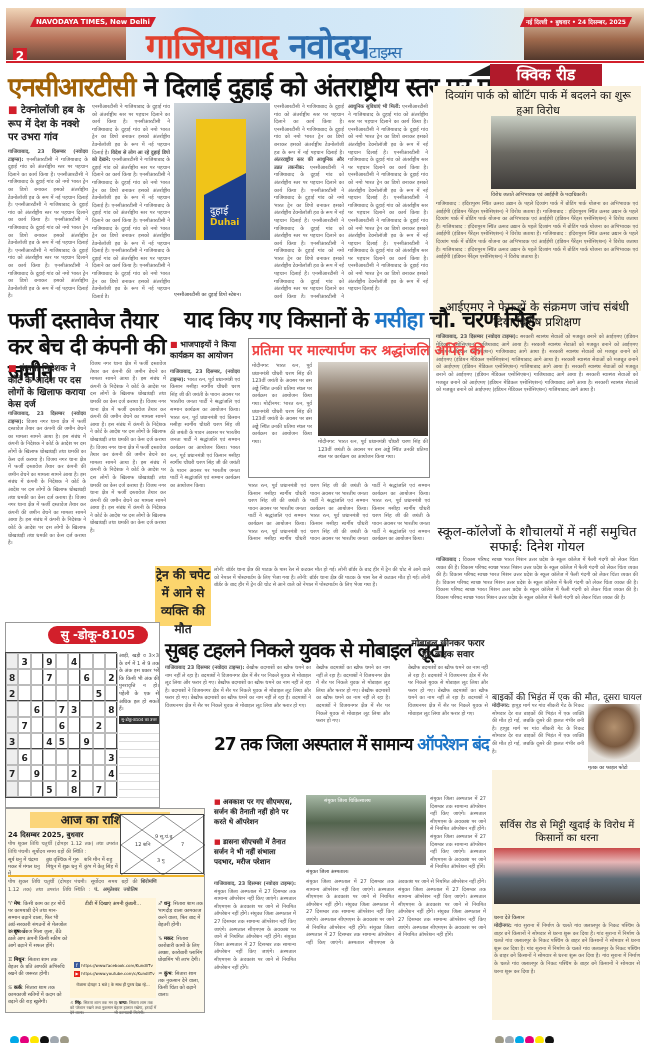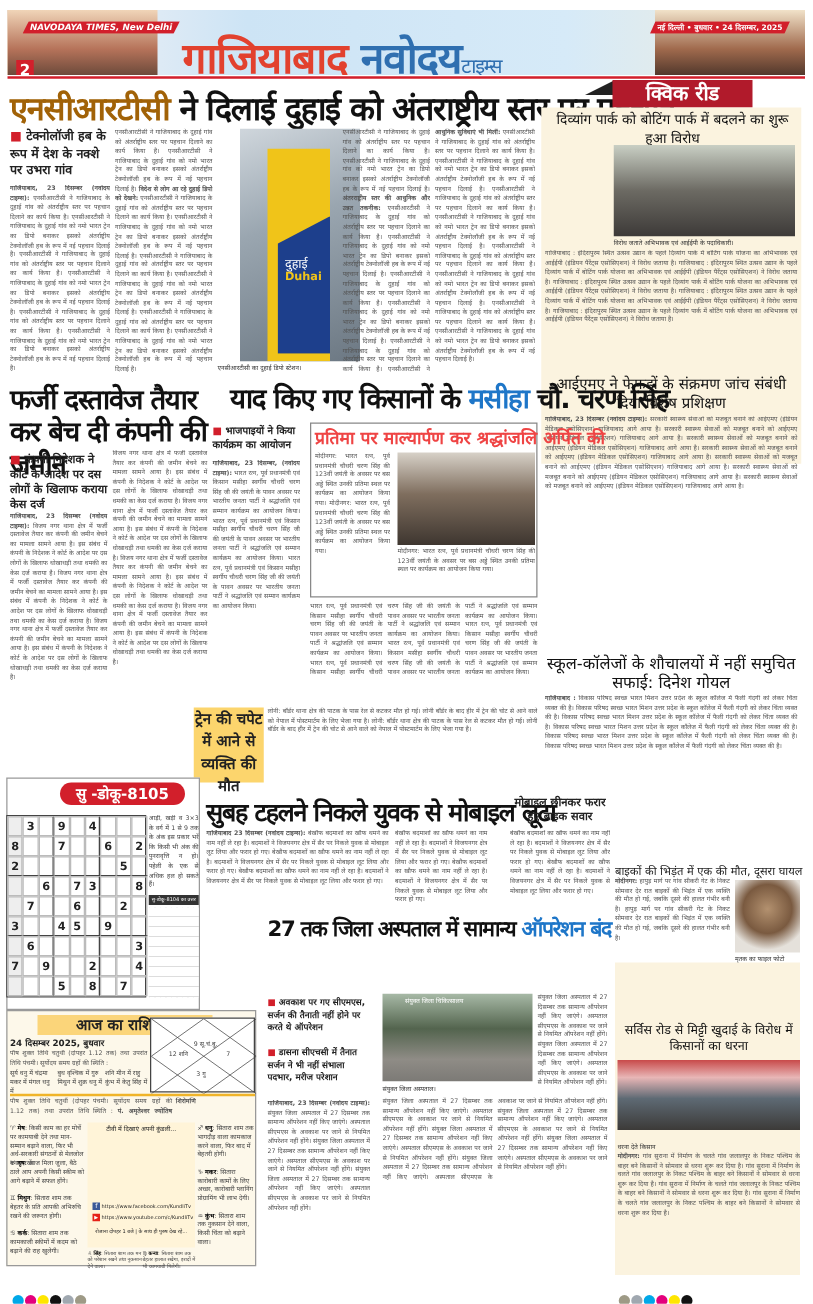--- a/index.html
+++ b/index.html
@@ -1,19 +1,19 @@
 <!DOCTYPE html>
 <html><head>
 <meta charset="utf-8">
 <style>
 *{box-sizing:border-box;margin:0;padding:0}
 body{width:650px;height:1043px;background:#fff;font-family:"DejaVu Sans",sans-serif;color:#222;position:relative;overflow:hidden}
 .abs{position:absolute}
 .masthead{left:6px;top:8px;width:638px;height:52px;background:linear-gradient(90deg,#d9b28c 0%,#e8eef5 12%,#cde4f5 30%,#d6eaf8 70%,#e6ece8 88%,#c9a47f 100%);overflow:hidden}
-.mh-tag{left:12px;top:9px;background:#d21f2b;color:#fff;font-size:7px;font-style:italic;font-weight:bold;padding:1px 6px;clip-path:polygon(4% 0,100% 0,96% 100%,0 100%)}
+.mh-tag{left:24px;top:9px;background:#d21f2b;color:#fff;font-size:7px;font-weight:bold;padding:1px 6px;clip-path:polygon(4% 0,100% 0,96% 100%,0 100%)}
 .mh-date{right:12px;top:9px;background:#d21f2b;color:#fff;font-size:6px;font-weight:bold;padding:1px 6px;clip-path:polygon(4% 0,100% 0,96% 100%,0 100%)}
 .mh-page{left:7px;top:40px;width:14px;height:16px;background:#d21f2b;color:#fff;font-weight:bold;font-size:12px;text-align:center;line-height:16px}
 .mh-title{left:140px;top:14px;font-size:34px;font-weight:bold;white-space:nowrap;letter-spacing:-1px}
 .mh-t1{color:#e2412e}.mh-t2{color:#2f6fb0}.mh-t3{color:#2f6fb0;font-size:16px;font-weight:normal}
 .pic-l,.pic-r{top:0;width:120px;height:52px}
 .pic-l{left:0;background:linear-gradient(180deg,#f0d5b8,#b6735a 60%,#6d4a3b)}
 .pic-r{right:0;background:linear-gradient(180deg,#f1e2c9,#a06a4d 60%,#52382c)}
 .rule{left:6px;top:61px;width:638px;height:2px;background:#d21f2b}
 .h1{left:8px;top:68px;font-size:26px;font-weight:bold;white-space:nowrap;letter-spacing:-1px;color:#111}
 .h1 .hl{color:#a16207}
@@ -64,21 +64,21 @@
   <span class="hl">एनसीआरटीसी</span>
   <span>ने दिलाई दुहाई को अंतराष्ट्रीय स्तर पर पहचान</span>
 </div>
 <div class="abs kicker" style="left:8px;top:103px;width:80px;font-size:10px">टेक्नोलॉजी हब के रूप में देश के नक्शे पर उभरा गांव</div>
 <div class="abs body" style="left:8px;top:148px;width:80px;height:150px">
   <b>गाजियाबाद, 23 दिसम्बर (नवोदय टाइम्स):</b> <span>एनसीआरटीसी ने गाजियाबाद के दुहाई गांव को अंतर्राष्ट्रीय स्तर पर पहचान दिलाने का कार्य किया है। एनसीआरटीसी ने गाजियाबाद के दुहाई गांव को नमो भारत ट्रेन का डिपो बनाकर इसको अंतर्राष्ट्रीय टेक्नोलॉजी हब के रूप में नई पहचान दिलाई है।</span> <span>एनसीआरटीसी ने गाजियाबाद के दुहाई गांव को अंतर्राष्ट्रीय स्तर पर पहचान दिलाने का कार्य किया है। एनसीआरटीसी ने गाजियाबाद के दुहाई गांव को नमो भारत ट्रेन का डिपो बनाकर इसको अंतर्राष्ट्रीय टेक्नोलॉजी हब के रूप में नई पहचान दिलाई है।</span> <span>एनसीआरटीसी ने गाजियाबाद के दुहाई गांव को अंतर्राष्ट्रीय स्तर पर पहचान दिलाने का कार्य किया है। एनसीआरटीसी ने गाजियाबाद के दुहाई गांव को नमो भारत ट्रेन का डिपो बनाकर इसको अंतर्राष्ट्रीय टेक्नोलॉजी हब के रूप में नई पहचान दिलाई है।</span>
 </div>
 <div class="abs body" style="left:92px;top:103px;width:78px;height:195px">
   <span>एनसीआरटीसी ने गाजियाबाद के दुहाई गांव को अंतर्राष्ट्रीय स्तर पर पहचान दिलाने का कार्य किया है। एनसीआरटीसी ने गाजियाबाद के दुहाई गांव को नमो भारत ट्रेन का डिपो बनाकर इसको अंतर्राष्ट्रीय टेक्नोलॉजी हब के रूप में नई पहचान दिलाई है।</span> <b>विदेश से लोग आ रहे दुहाई डिपो को देखने:</b> <span>एनसीआरटीसी ने गाजियाबाद के दुहाई गांव को अंतर्राष्ट्रीय स्तर पर पहचान दिलाने का कार्य किया है। एनसीआरटीसी ने गाजियाबाद के दुहाई गांव को नमो भारत ट्रेन का डिपो बनाकर इसको अंतर्राष्ट्रीय टेक्नोलॉजी हब के रूप में नई पहचान दिलाई है।</span> <span>एनसीआरटीसी ने गाजियाबाद के दुहाई गांव को अंतर्राष्ट्रीय स्तर पर पहचान दिलाने का कार्य किया है। एनसीआरटीसी ने गाजियाबाद के दुहाई गांव को नमो भारत ट्रेन का डिपो बनाकर इसको अंतर्राष्ट्रीय टेक्नोलॉजी हब के रूप में नई पहचान दिलाई है।</span> <span>एनसीआरटीसी ने गाजियाबाद के दुहाई गांव को अंतर्राष्ट्रीय स्तर पर पहचान दिलाने का कार्य किया है। एनसीआरटीसी ने गाजियाबाद के दुहाई गांव को नमो भारत ट्रेन का डिपो बनाकर इसको अंतर्राष्ट्रीय टेक्नोलॉजी हब के रूप में नई पहचान दिलाई है।</span>
 </div>
-<div class="abs photo" style="left:192px;top:103px;width:96px;height:186px;background:linear-gradient(160deg,#cfd6dc 0%,#9aa6b0 40%,#6c7883 100%)">
+<div class="abs photo" style="left:174px;top:103px;width:96px;height:137px;background:linear-gradient(160deg,#cfd6dc 0%,#9aa6b0 40%,#6c7883 100%)">
   <div class="abs" style="left:22px;top:16px;width:50px;height:170px;background:#f0c419"></div>
   <div class="abs" style="left:30px;top:70px;width:42px;height:110px;background:#1d3f8c;clip-path:polygon(0 20%,100% 0,100% 100%,0 100%)"></div>
   <div class="abs" style="left:36px;top:100px;color:#fff;font-size:10px">दुहाई</div>
   <div class="abs" style="left:36px;top:114px;color:#f0c419;font-size:9px;font-weight:bold">Duhai</div>
 </div>
 <div class="abs caption" style="left:174px;top:291px">एनसीआरटीसी का दुहाई डिपो स्टेशन।</div>
 <div class="abs body" style="left:274px;top:103px;width:70px;height:195px">
   <span>एनसीआरटीसी ने गाजियाबाद के दुहाई गांव को अंतर्राष्ट्रीय स्तर पर पहचान दिलाने का कार्य किया है। एनसीआरटीसी ने गाजियाबाद के दुहाई गांव को नमो भारत ट्रेन का डिपो बनाकर इसको अंतर्राष्ट्रीय टेक्नोलॉजी हब के रूप में नई पहचान दिलाई है।</span> <b>अंतरराष्ट्रीय स्तर की आधुनिक और उन्नत तकनीक:</b> <span>एनसीआरटीसी ने गाजियाबाद के दुहाई गांव को अंतर्राष्ट्रीय स्तर पर पहचान दिलाने का कार्य किया है। एनसीआरटीसी ने गाजियाबाद के दुहाई गांव को नमो भारत ट्रेन का डिपो बनाकर इसको अंतर्राष्ट्रीय टेक्नोलॉजी हब के रूप में नई पहचान दिलाई है।</span> <span>एनसीआरटीसी ने गाजियाबाद के दुहाई गांव को अंतर्राष्ट्रीय स्तर पर पहचान दिलाने का कार्य किया है। एनसीआरटीसी ने गाजियाबाद के दुहाई गांव को नमो भारत ट्रेन का डिपो बनाकर इसको अंतर्राष्ट्रीय टेक्नोलॉजी हब के रूप में नई पहचान दिलाई है।</span> <span>एनसीआरटीसी ने गाजियाबाद के दुहाई गांव को अंतर्राष्ट्रीय स्तर पर पहचान दिलाने का कार्य किया है। एनसीआरटीसी ने गाजियाबाद के दुहाई गांव को नमो भारत ट्रेन का डिपो बनाकर इसको अंतर्राष्ट्रीय टेक्नोलॉजी हब के रूप में नई पहचान दिलाई है।</span>
 </div>
 <div class="abs body" style="left:348px;top:103px;width:80px;height:195px">

